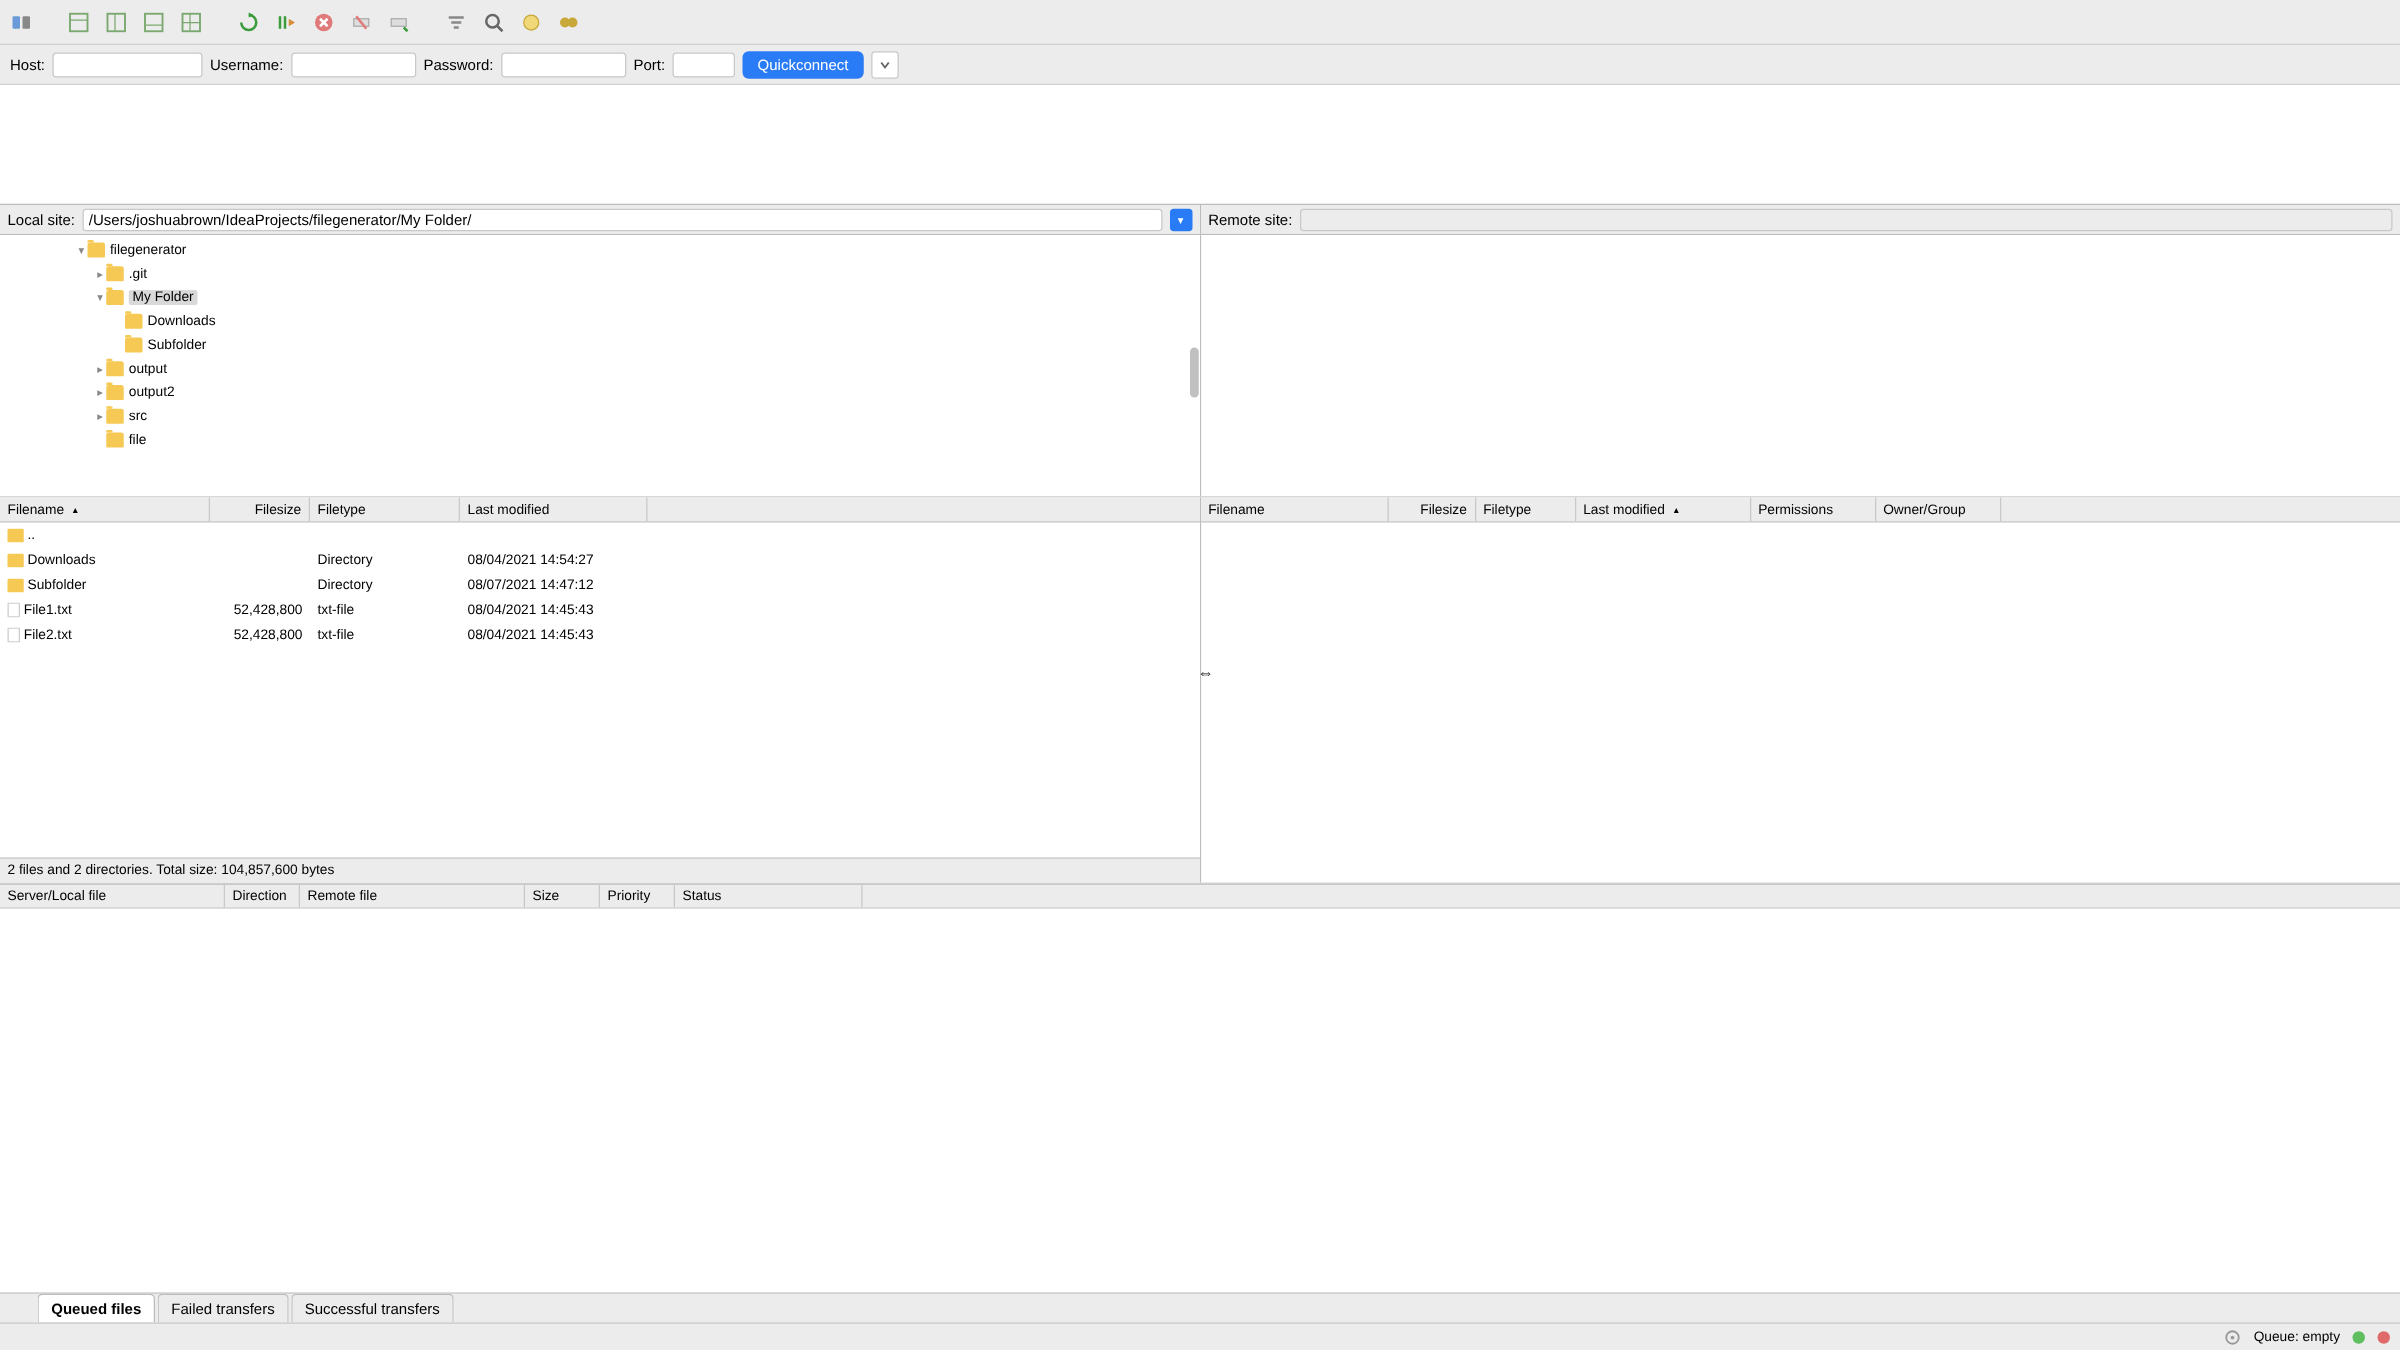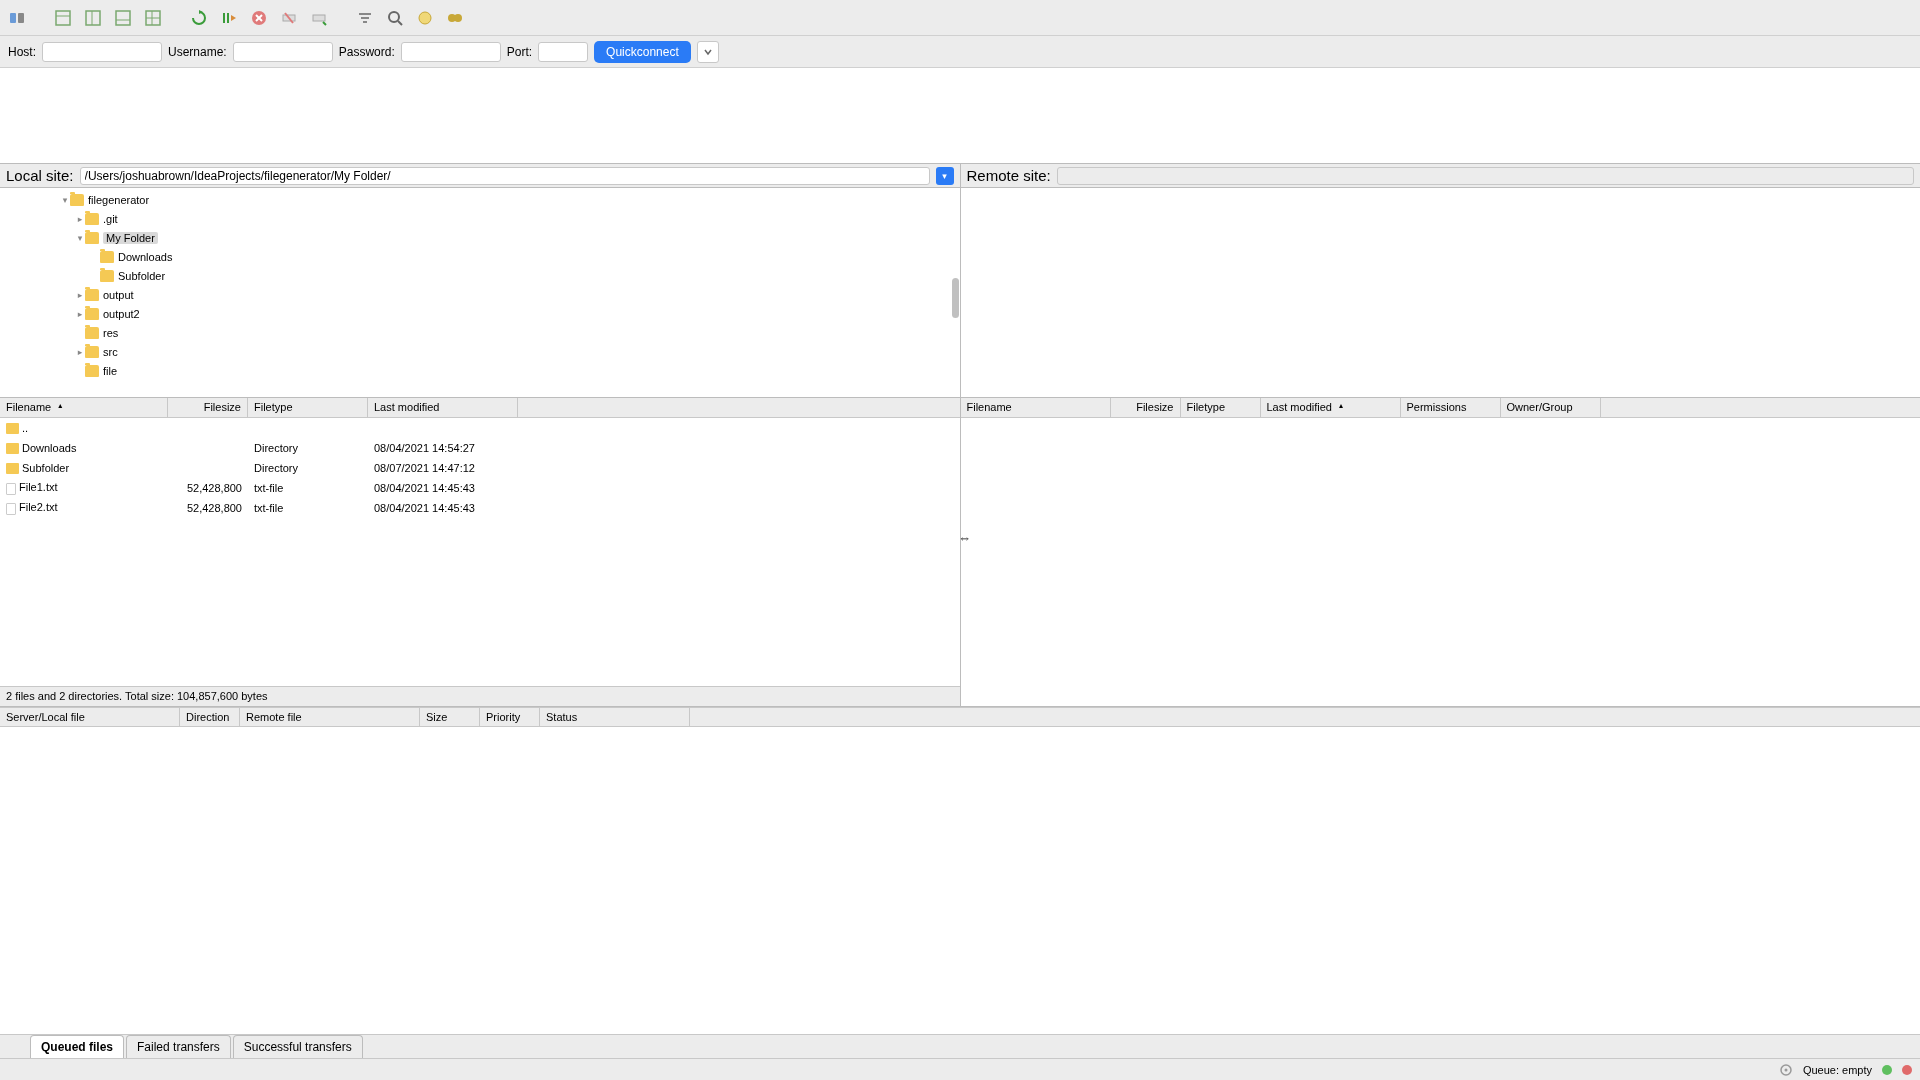--- a/index.html
+++ b/index.html
@@ -9,38 +9,38 @@
 .tb-sep { width: 12px; }
 .quickbar { height: 32px; background: #ececec; display: flex; align-items: center; padding: 0 8px; gap: 6px; border-bottom: 1px solid #d0d0d0; }
 .quickbar label { font-size: 12px; }
 .quickbar input { border: 1px solid #c8c8c8; border-radius: 3px; height: 20px; padding: 0 4px; background: #fff; font-size: 12px; }
 .qc-btn { background: #2a7bf6; color: #fff; border: none; border-radius: 5px; height: 22px; padding: 0 12px; font-size: 12px; cursor: pointer; }
 .qc-drop { width: 22px; height: 22px; border: 1px solid #c8c8c8; border-radius: 3px; background: #fff; display: flex; align-items: center; justify-content: center; }
 .log-area { height: 96px; background: #fff; border-bottom: 1px solid #bcbcbc; }
 .sites-row { display: flex; height: 24px; border-bottom: 1px solid #bcbcbc; }
 .site-half { flex: 1; display: flex; align-items: center; padding: 0 6px; gap: 6px; background: #ececec; }
 .site-half.left { border-right: 1px solid #bcbcbc; }
-.site-label { font-size: 15px; }
+.site-label { font-size: 12px; }
 .site-input { flex: 1; height: 18px; border: 1px solid #c8c8c8; border-radius: 3px; padding: 0 4px; background: #fff; font-size: 12px; }
 .site-input.disabled { background: #ececec; color: #999; }
 .site-drop { width: 18px; height: 18px; background: #2a7bf6; border-radius: 3px; display: flex; align-items: center; justify-content: center; color: #fff; font-size: 9px; }
 .trees-row { display: flex; height: 210px; border-bottom: 1px solid #bcbcbc; }
 .tree-half { flex: 1; background: #fff; overflow: auto; position: relative; }
 .tree-half.left { border-right: 1px solid #bcbcbc; }
 .tree { padding: 2px 0; }
 .tree-item { display: flex; align-items: center; height: 19px; font-size: 12px; cursor: default; }
 .tree-item .disclosure { width: 10px; text-align: center; color: #888; font-size: 9px; }
 .tree-item .folder-ico { width: 14px; height: 12px; background: #f5c954; border-radius: 2px 2px 1px 1px; margin-right: 4px; position: relative; }
 .tree-item .folder-ico::before { content: ""; position: absolute; top: -2px; left: 0; width: 5px; height: 2px; background: #f5c954; border-radius: 1px 1px 0 0; }
 .tree-item.selected .label { background: #d9d9d9; border-radius: 2px; padding: 0 3px; }
 .lists-row { display: flex; flex: 1; border-bottom: 1px solid #bcbcbc; min-height: 0; }
 .list-half { flex: 1; display: flex; flex-direction: column; background: #fff; }
 .list-half.left { border-right: 1px solid #bcbcbc; }
 .list-header { display: flex; height: 20px; background: #ececec; border-bottom: 1px solid #c8c8c8; font-size: 11px; }
-.list-header .col { padding: 3px 6px; border-right: 1px solid #c8c8c8; display: flex; gap: 7px; }
+.list-header .col { padding: 3px 6px; border-right: 1px solid #c8c8c8; display: flex; align-items: center; gap: 7px; }
 .list-body { flex: 1; overflow: auto; position: relative; }
 .list-row { display: flex; height: 20px; align-items: center; font-size: 12px; }
 .list-row .cell { padding: 0 6px; overflow: hidden; white-space: nowrap; }
 .file-ico { width: 13px; height: 11px; background: #f5c954; border-radius: 1px; display: inline-block; margin-right: 3px; vertical-align: middle; }
 .file-ico.file { background: #fff; border: 1px solid #ccc; width: 10px; height: 12px; }
 .list-status { height: 20px; background: #ececec; border-top: 1px solid #c8c8c8; padding: 3px 6px; font-size: 11px; }
 .not-conn { text-align: center; padding-top: 50px; color: #000; font-size: 12px; }
 .transfer-header { display: flex; height: 20px; background: #ececec; border-bottom: 1px solid #c8c8c8; border-top: 1px solid #c8c8c8; }
 .transfer-header .col { padding: 3px 6px; border-right: 1px solid #c8c8c8; font-size: 11px; }
 .transfer-body { flex: 1; background: #fff; min-height: 80px; }
@@ -211,25 +211,20 @@
           <span class="disclosure">▸</span>
           <span class="folder-ico"></span>
           <span class="label">output</span>
         </div>
         <div class="tree-item" style="padding-left: 75px;">
           <span class="disclosure">▸</span>
           <span class="folder-ico"></span>
           <span class="label">output2</span>
         </div>
         <div class="tree-item" style="padding-left: 75px;">
-          <span class="disclosure"></span>
-          <span class="folder-ico"></span>
-          <span class="label">res</span>
-        </div>
-        <div class="tree-item" style="padding-left: 75px;">
           <span class="disclosure">▸</span>
           <span class="folder-ico"></span>
           <span class="label">src</span>
         </div>
         <div class="tree-item" style="padding-left: 75px;">
           <span class="disclosure"></span>
           <span class="folder-ico"></span>
           <span class="label">file</span>
         </div>
       </div>

